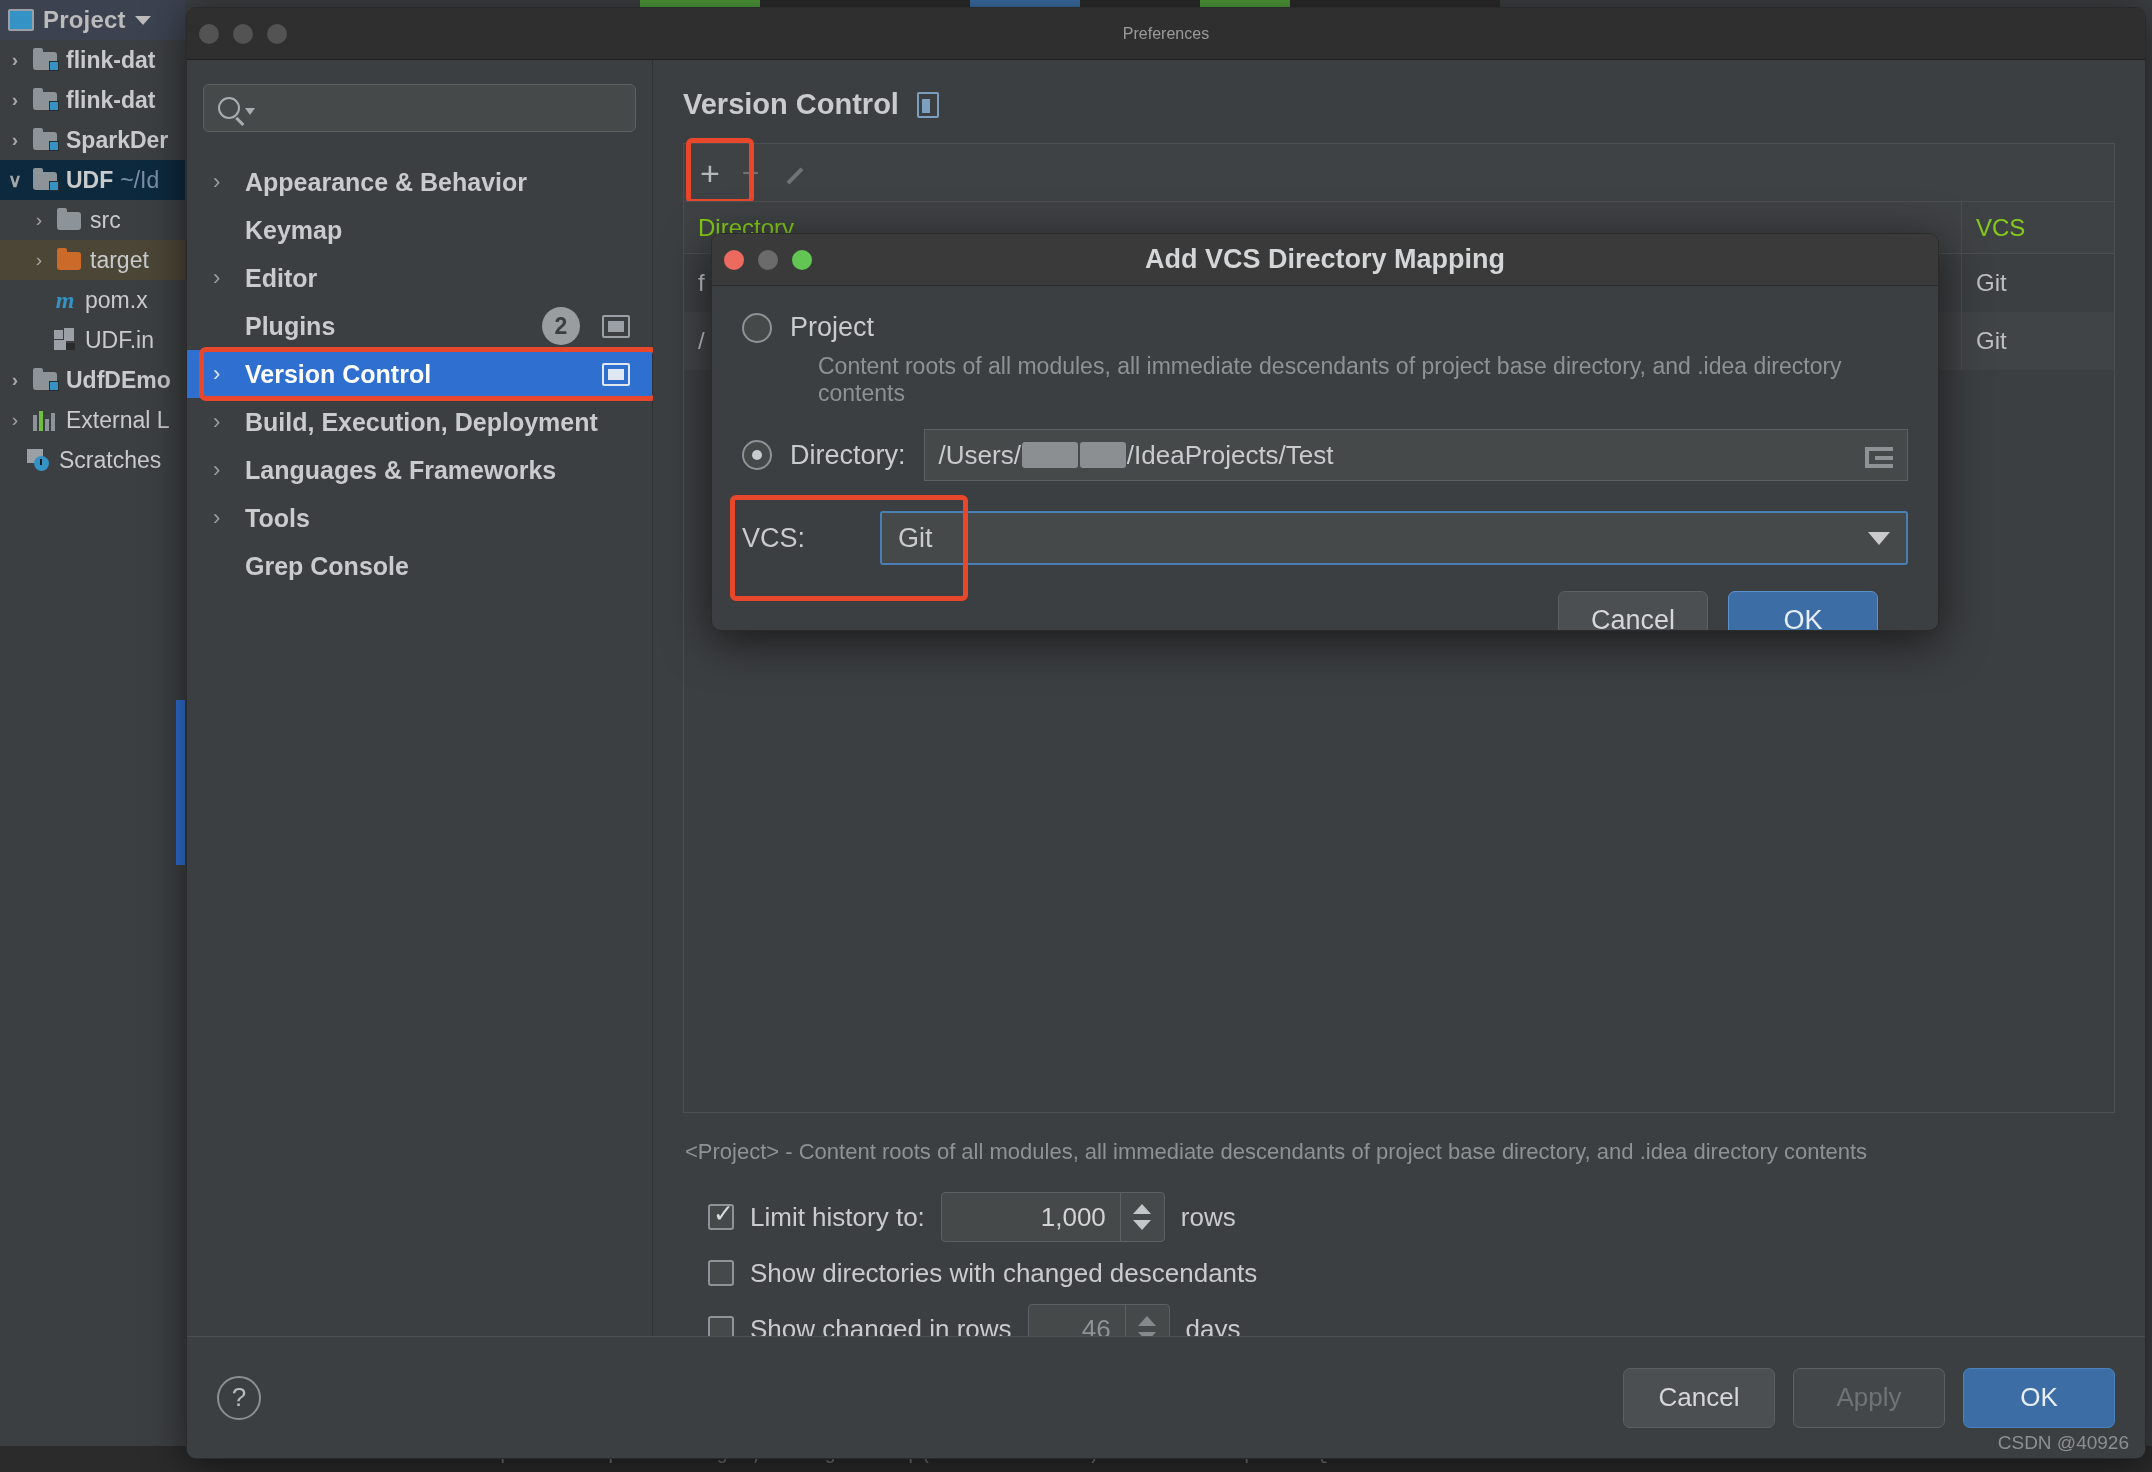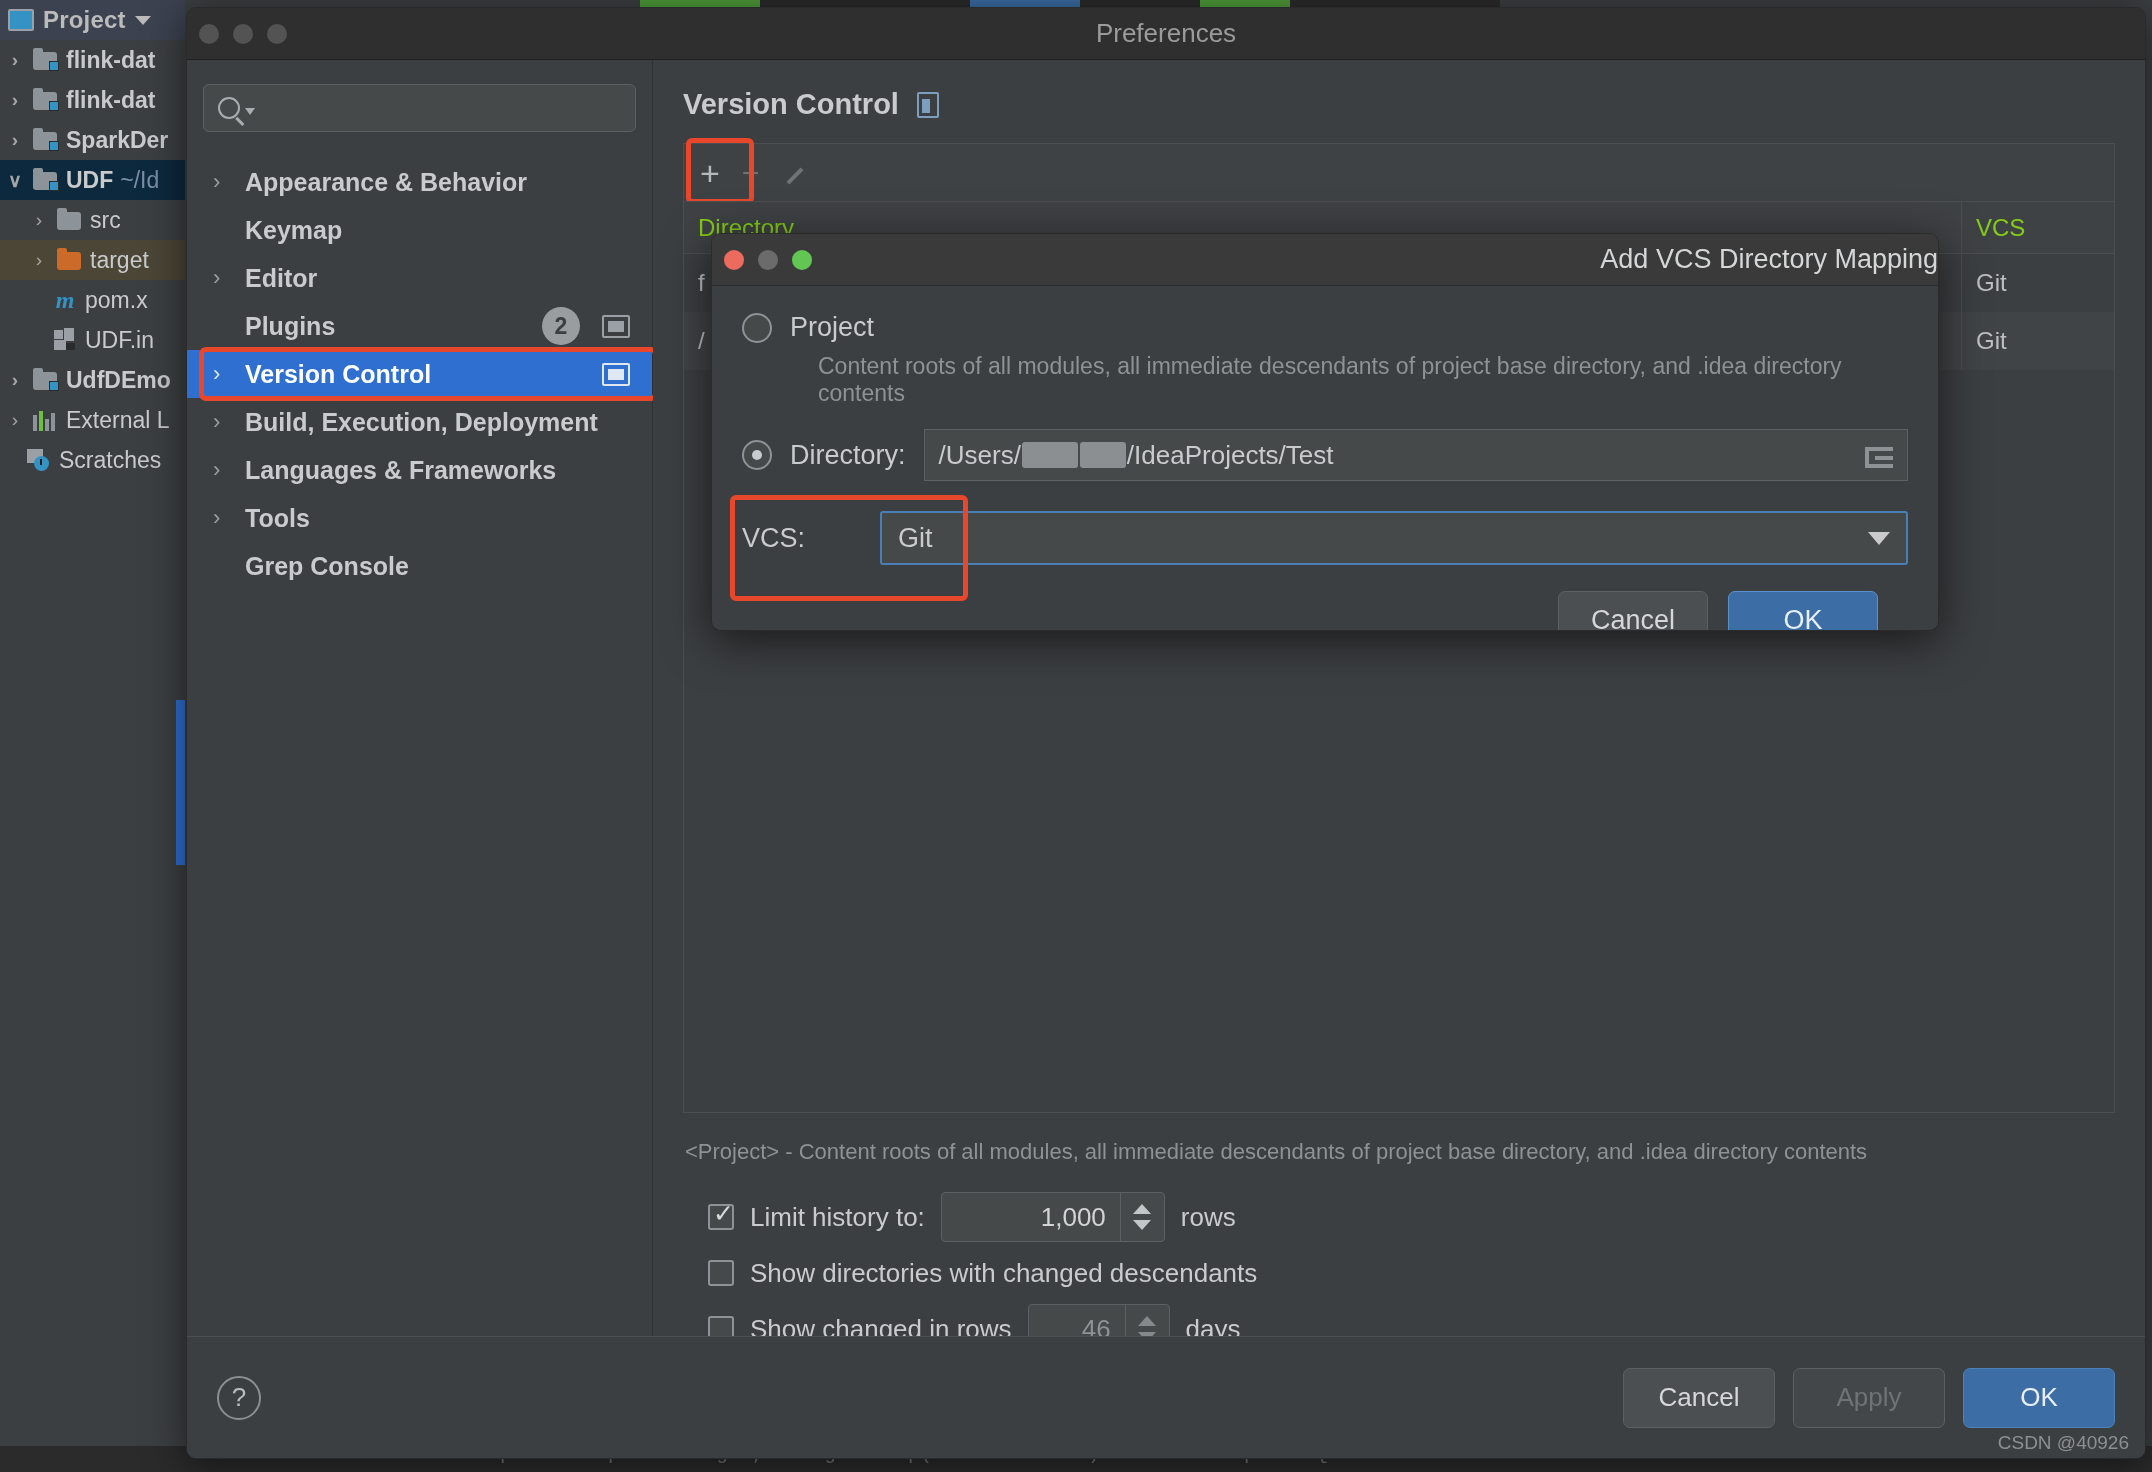--- a/index.html
+++ b/index.html
@@ -66,21 +66,21 @@
     position:absolute; left:186px; top:7px; width:1960px; height:1452px;
     background:#3c3f41; border-radius:10px; box-shadow:0 6px 40px rgba(0,0,0,.55);
     overflow:hidden; border:1px solid #2a2a2a;
   }
   .prefs-title {
     height:52px; background:#2f2f2f; display:flex; align-items:center; position:relative;
     border-bottom:1px solid #1f1f1f;
   }
   .lights { display:flex; gap:14px; padding-left:12px; }
   .lights span { width:20px; height:20px; border-radius:50%; background:#535353; display:block; }
-  .prefs-title .t { position:absolute; left:0; right:0; text-align:center; color:#9b9b9b; font-size:26px; font-weight:400; }
+  .prefs-title .t { position:absolute; left:0; right:0; text-align:center; color:#9b9b9b; font-size:16px; font-weight:400; }
 
   .prefs-body { position:relative; height:1325px; display:flex; }
   .left-pane { width:466px; background:#3c3f41; border-right:1px solid #2f3133; position:relative; }
   .searchwrap { padding:24px 16px 0 16px; }
   .searchbox {
     height:48px; border:1px solid #5c6164; border-radius:6px; background:#45494a;
     display:flex; align-items:center; padding-left:14px; gap:5px;
   }
   .mag { width:22px; height:22px; border:2.5px solid #a9adb0; border-radius:50%; position:relative; flex:none;}
   .mag:after{content:"";position:absolute;right:-7px;bottom:-5px;width:10px;height:2.5px;background:#a9adb0;transform:rotate(45deg);}
@@ -165,21 +165,21 @@
   .wm { position:absolute; right:16px; bottom:4px; color:#9b9ea1; font-size:19px; opacity:.85; font-family:"Liberation Sans",sans-serif;}
   .modal-wrap {
     position:absolute; left:711px; top:233px; width:1228px; height:398px;
     background:#3c3f41; border-radius:10px; box-shadow:0 10px 46px rgba(0,0,0,.6);
     border:1px solid #2b2b2b; overflow:hidden;
   }
   .modal-title { height:52px; background:#3a3a3a; display:flex; align-items:center; position:relative; border-bottom:1px solid #2b2b2b;}
   .modal-title .lights span:nth-child(1){ background:#ec6a5e; }
   .modal-title .lights span:nth-child(2){ background:#6b6b6b; }
   .modal-title .lights span:nth-child(3){ background:#62c554; }
-  .modal-title .t { position:absolute; left:0; right:0; text-align:right; color:#d4d6d8; font-size:27px; font-weight:400; }
+  .modal-title .t { position:absolute; left:0; right:0; text-align:center; color:#d4d6d8; font-size:27px; font-weight:700; }
 
   .radio { width:30px; height:30px; border-radius:50%; border:2px solid #8f9396; background:#45494a; position:relative; flex:none; }
   .radio.on:after{ content:""; position:absolute; left:8px; top:8px; width:10px; height:10px; border-radius:50%; background:#c8cbcd; }
   .mrow { display:flex; align-items:center; gap:18px; }
   .mlabel { color:#c9cbcd; font-size:27px; }
   .mdesc { color:#8e9295; font-size:23px; margin:10px 0 0 76px; }
 
   .dirfield {
     flex:1; height:52px; border:1px solid #5c6164; background:#45494a; display:flex;
     align-items:center; padding:0 12px 0 14px; color:#c9cbcd; font-size:26px; position:relative;

